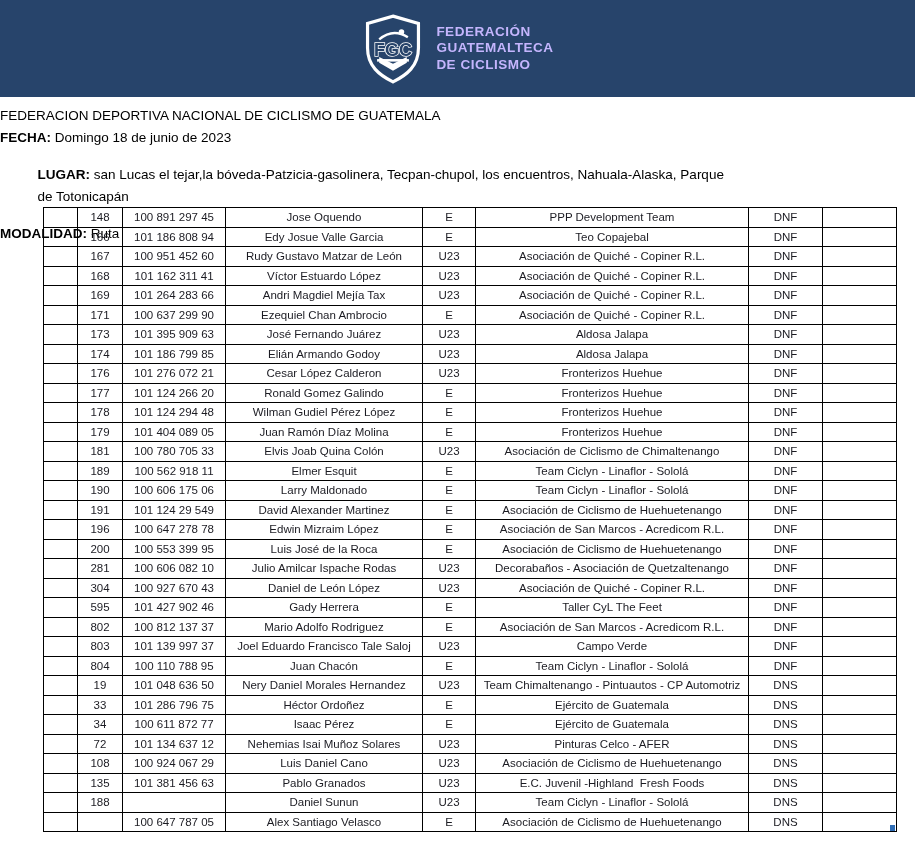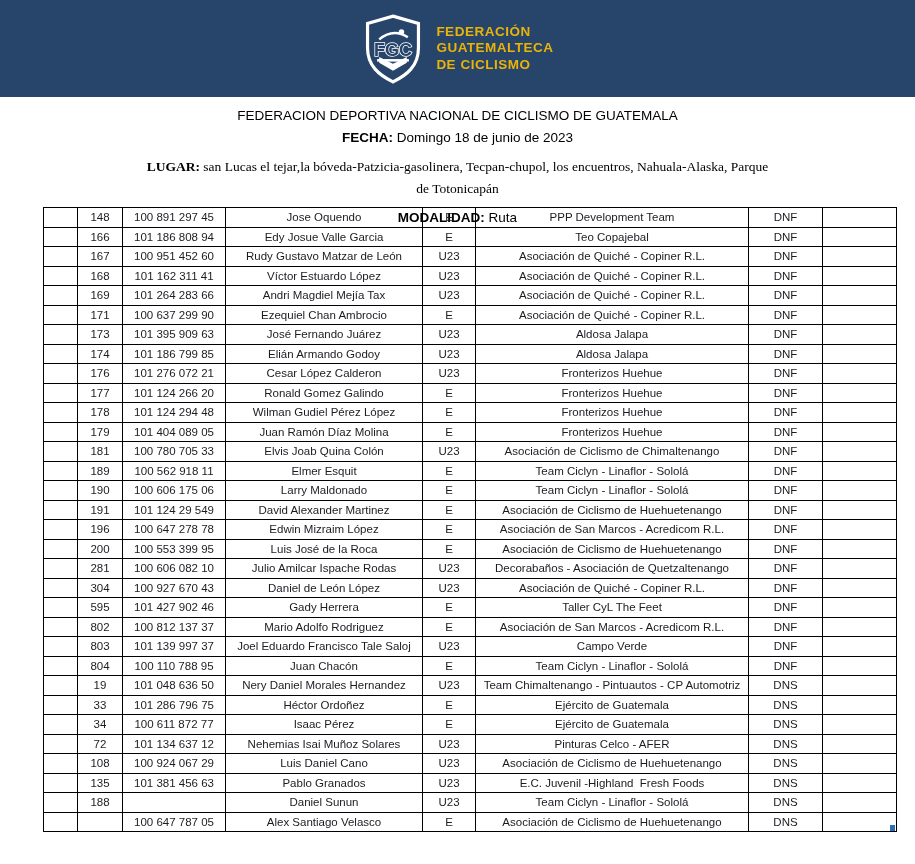--- a/index.html
+++ b/index.html
@@ -8,28 +8,28 @@
     width:915px; height:864px; position:relative; overflow:hidden;
     font-family:"Liberation Sans", sans-serif; color:#000;
   }
   
   .banner {
     height:97px; width:100%; background:#27446b;
     display:flex; align-items:center; justify-content:center;
   }
   .logo { display:flex; align-items:center; gap:11px; }
   .org-name {
-    color:#eab308; font-weight:bold; font-size:13.5px; line-height:16.5px;
+    color:#c4b5fd; font-weight:bold; font-size:13.5px; line-height:16.5px;
     letter-spacing:0.5px; text-align:left;
   }
   
-  .doc-header { text-align:center; font-size:13.5px; padding-top:8px; }
+  .doc-header { font-size:13.5px; padding-top:8px; }
   .doc-header p { line-height:21.5px; }
   .doc-header .lbl { font-weight:bold; }
-  .lugar-wrap { max-width:840px; margin:8px auto;font-family:Liberation Serif, serif; }
+  .lugar-wrap { max-width:840px; margin:16px auto; }
   
   .results-wrap { position:absolute; left:43px; top:207px; width:853px; height:625px; }
   table.results {
     border-collapse:collapse; width:100%; height:100%; table-layout:fixed;border-radius:19px;
   }
   table.results td {
     border:1px solid #000; text-align:center; vertical-align:middle;
     font-size:11.5px; color:#1b1b22; padding:0 1px;
     white-space:pre; overflow:hidden;
   }

